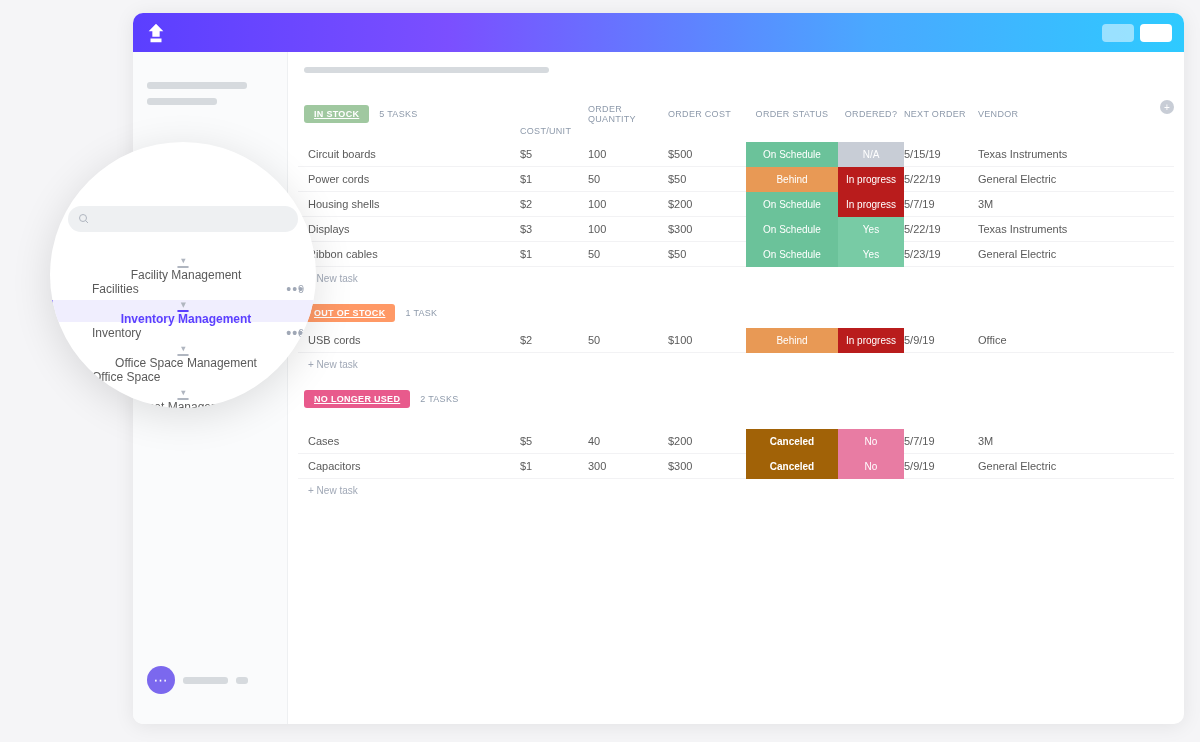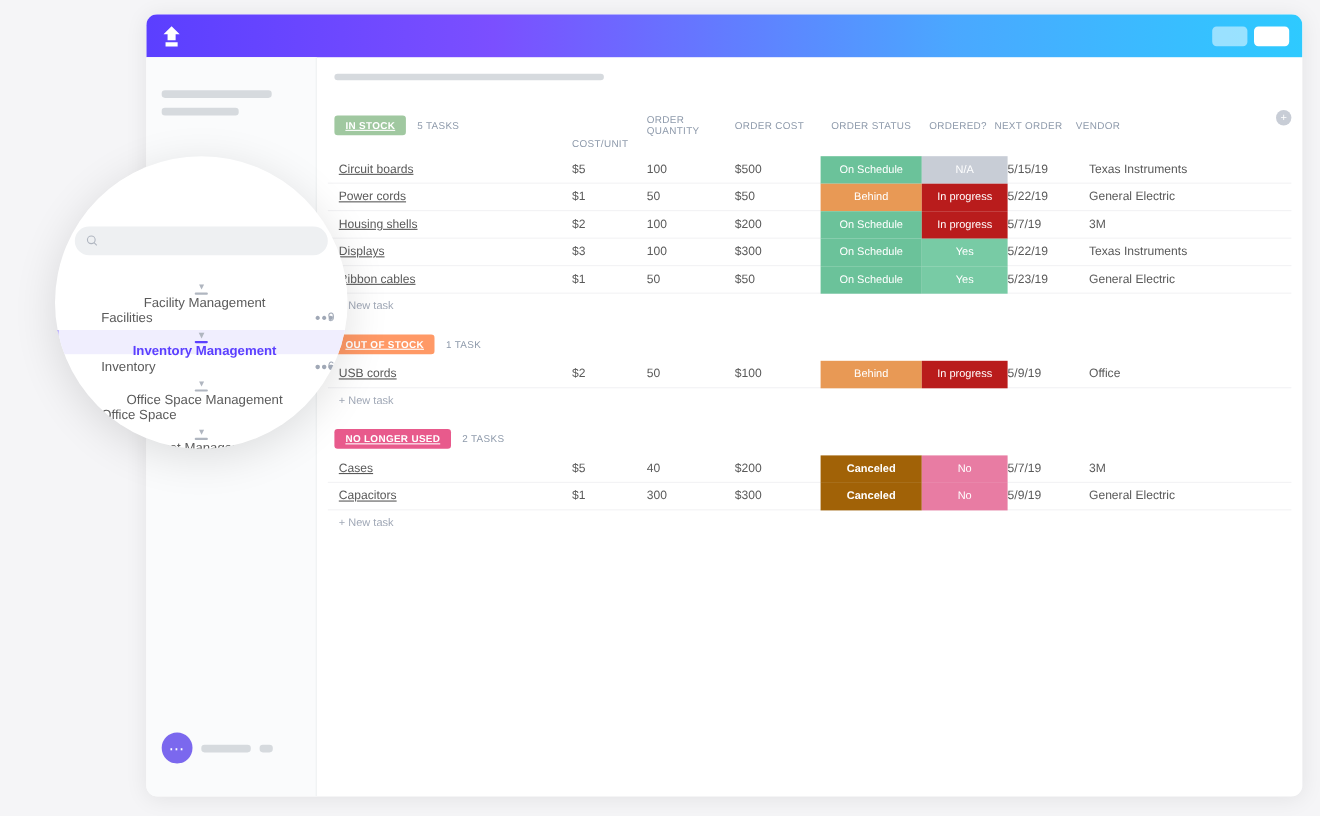--- a/index.html
+++ b/index.html
@@ -58,26 +58,26 @@
 .col-vendor { flex: 1; }
 
 .group-header { display: flex; align-items: center; gap: 10px; margin-bottom: 6px; }
 .group-badge { font-size: 9px; font-weight: 600; color: #fff; padding: 4px 10px; border-radius: 3px; text-transform: uppercase; letter-spacing: 0.3px; text-decoration: underline;}
 .group-badge.instock { background: #a0c8a0; }
 .group-badge.outstock { background: #ff9966; }
 .group-badge.nolonger { background: #e85a8c; }
 .group-count { font-size: 9px; color: #8e9aab; letter-spacing: 0.3px; }
 
 .task-row { display: flex; align-items: center; height: 25px; font-size: 11px; color: #5a5a5a; border-bottom: 1px solid #f2f2f4; padding: 0 6px; }
-.task-name { width: 216px; padding-left: 4px; text-decoration: underline; }
+.task-name { width: 216px; padding-left: 4px; }
 .task-cost { width: 68px; }
 .task-qty { width: 80px; }
 .task-ordercost { width: 78px; }
 .task-status { width: 92px; height: 25px; display:flex; align-items:center; justify-content:center; color:#fff; font-size:10px;}
-.task-ordered { width: 78px; height:25px; display:flex; align-items:center; justify-content:center; color:#fff; font-size:10px;}
+.task-ordered { width: 66px; height:25px; display:flex; align-items:center; justify-content:center; color:#fff; font-size:10px;}
 .task-date { width: 74px; }
 .task-vendor { flex: 1; }
 
 .cell-onschedule { background: #6bc29a; }
 .cell-behind { background: #e89955; }
 .cell-canceled { background: #a16207; font-weight: bold; }
 .cell-inprogress { background: #b91c1c; }
 .cell-yes { background: #78cba5; text-align: right; }
 .cell-no { background: #e87ca3; }
 .cell-na { background: #c8cdd6; }
@@ -216,21 +216,21 @@
       <div class="task-cost">$2</div>
       <div class="task-qty">50</div>
       <div class="task-ordercost">$100</div>
       <div class="task-status cell-behind">Behind</div>
       <div class="task-ordered cell-inprogress">In progress</div>
       <div class="task-date">5/9/19</div>
       <div class="task-vendor">Office</div>
     </div>
           <div class="new-task">+ New task</div>
           <div class="columns-row">
-            <div class="col-task group-header" style="margin-bottom:0">
+            <div class="col-task group-header" style="margin-bottom:15px">
              <span class="group-badge nolonger">NO LONGER USED</span>
              <span class="group-count">2 TASKS</span>
            </div>
             <div style="flex:1"></div>
           </div>
           <div class="task-row">
       <div class="task-name">Cases</div>
       <div class="task-cost">$5</div>
       <div class="task-qty">40</div>
       <div class="task-ordercost">$200</div>

